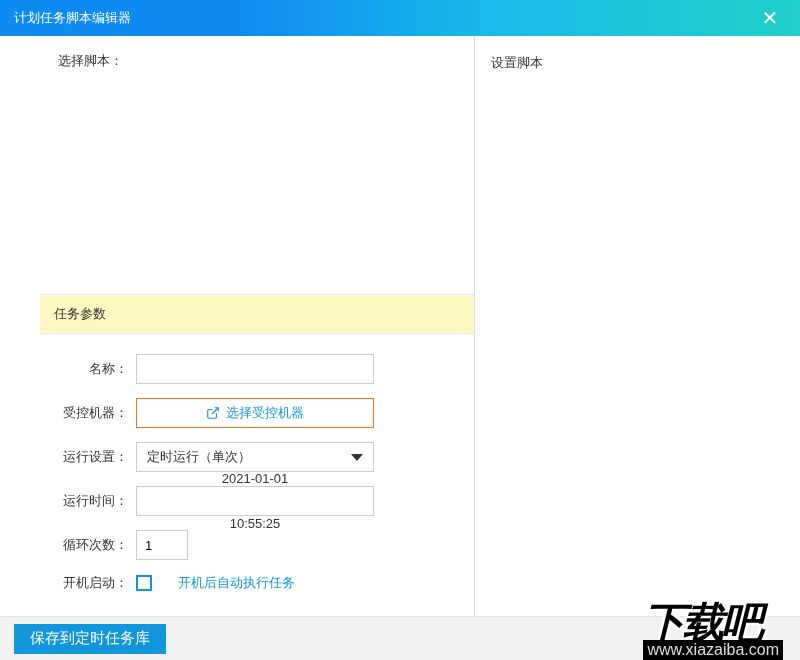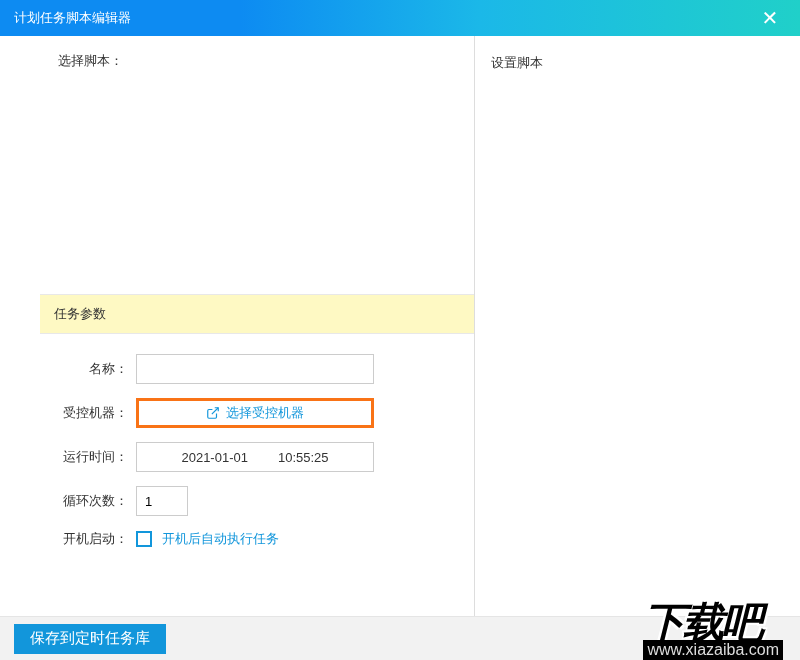--- a/index.html
+++ b/index.html
@@ -13,26 +13,26 @@
 .section-header { padding: 16px 18px 10px 18px; font-size: 13px; color: #333; }
 .script-area { flex: 0 0 258px; }
 .params-header { background: #fef9c3; padding: 10px 14px; font-size: 13px; border-top: 1px solid #e8e8e8; border-bottom: 1px solid #e8e8e8; }
 .form { padding: 20px 18px 10px 18px; }
 .row { display: flex; align-items: center; margin-bottom: 14px; }
 .row label { width: 78px; text-align: right; padding-right: 8px; color: #333; }
 .row .field { width: 238px; }
 input[type=text], .select, .dtfield, .btn-outline { height: 30px; border: 1px solid #ccc; font-size: 13px; font-family: inherit; background: #fff; }
 input[type=text] { width: 100%; padding: 0 8px; }
 .short { width: 52px !important; }
-.btn-outline { width: 238px; border: 3px solid #f97316; color: #1296db; background: #fff; display: flex; align-items: center; justify-content: center; gap: 6px; cursor: pointer; }
+.btn-outline { width: 238px; border: 1px solid #f97316; color: #1296db; background: #fff; display: flex; align-items: center; justify-content: center; gap: 6px; cursor: pointer; }
 .btn-outline svg { width: 14px; height: 14px; fill: none; stroke: #1296db; stroke-width: 2; }
 .select { width: 238px; display: flex; align-items: center; justify-content: space-between; padding: 0 10px; cursor: pointer; }
 .select .caret { border-left: 6px solid transparent; border-right: 6px solid transparent; border-top: 7px solid #333; }
-.dtfield { width: 238px; display: flex; align-items: center; justify-content: center; gap: 30px; }
-.chk-row { display: flex; align-items: center; gap: 10px; }
+.dtfield { width: 238px; display: flex; align-items: center; justify-content: center; gap: 30px; flex-direction: column; }
+.chk-row { display: flex; align-items: center; gap: 26px; }
 .chk { width: 16px; height: 16px; border: 2px solid #1296db; display: inline-block; cursor: pointer; }
 .chk-label { color: #1296db; }
 .footer { height: 44px; background: #f2f2f2; display: flex; align-items: center; padding: 0 14px; border-top: 1px solid #e5e5e5; }
 .btn-primary { background: #1296db; color: #fff; border: none; height: 30px; padding: 0 16px; font-size: 15px; cursor: pointer; font-family: inherit; }
 .watermark { position: absolute; right: 17px; bottom: 0; pointer-events: none; }
 .watermark .logo { font-size: 42px; font-weight: 900; color: #000; font-style: italic; letter-spacing: -3px; text-shadow: 2px 2px 0 #fff, -2px -2px 0 #fff, 2px -2px 0 #fff, -2px 2px 0 #fff; line-height: 0.8; }
 .watermark .url { font-size: 16px; color: #ddd; background: #000; padding: 1px 4px; display: inline-block; }
 </style>
 </head>
 <body>
@@ -64,20 +64,29 @@
             <svg viewBox="0 0 24 24">
                 <path d="M18 13v6a2 2 0 0 1-2 2H5a2 2 0 0 1-2-2V8a2 2 0 0 1 2-2h6"></path>
                 <polyline points="15 3 21 3 21 9"></polyline>
                 <line x1="10" y1="14" x2="21" y2="3"></line>
               </svg>
             <span>选择受控机器</span>
           </button>
         </div>
       </div>
 
+      <div class="row">
+        <label>运行设置：</label>
+        <div class="field">
+          <div class="select">
+            <span>定时运行（单次）</span>
+            <span class="caret"></span>
+          </div>
+        </div>
+      </div>
 
       <div class="row">
         <label>运行时间：</label>
         <div class="field">
           <div class="dtfield">
             <span>2021-01-01</span>
             <span>10:55:25</span>
           </div>
         </div>
       </div>

